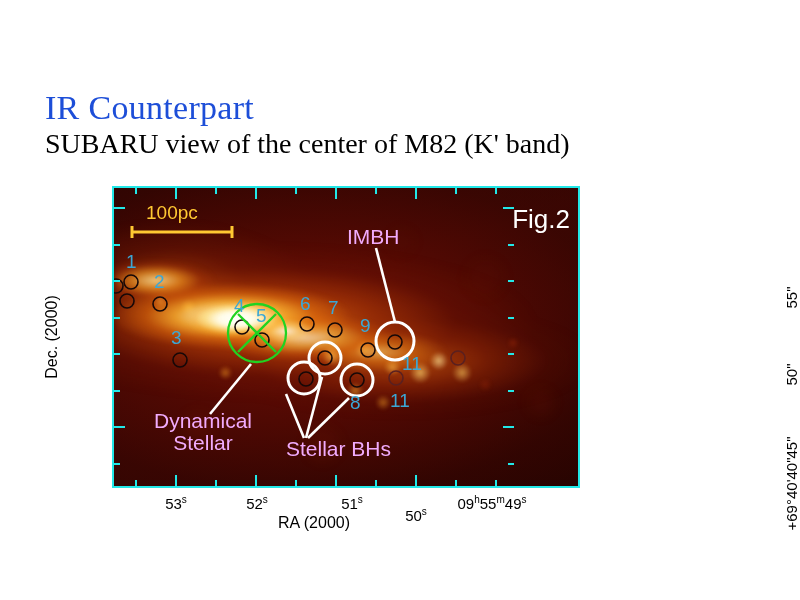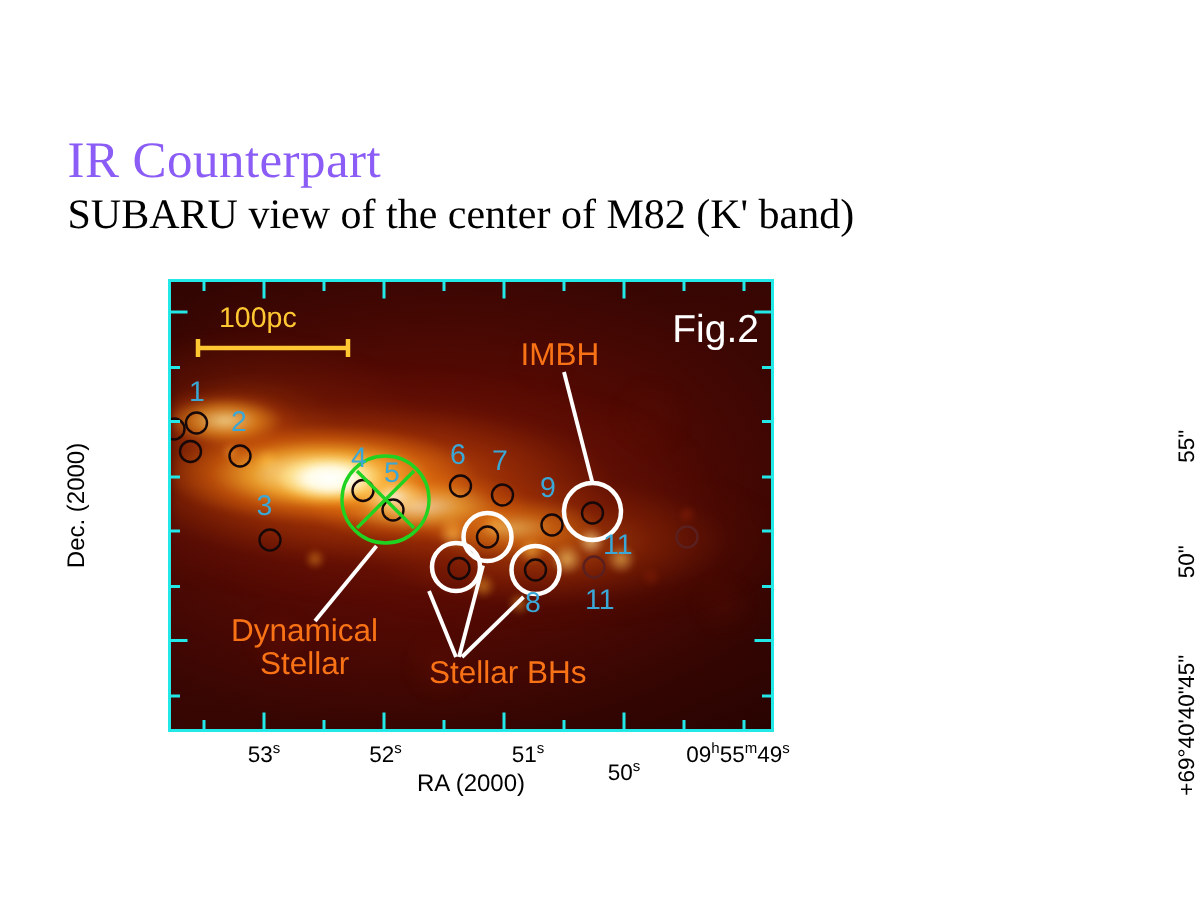--- a/index.html
+++ b/index.html
@@ -16,21 +16,21 @@
   }
 
   
   #slide-title {
     position: absolute;
     left: 45px;
     top: 66px;
     font-family: "Liberation Serif", serif;
     font-size: 34px;
     font-weight: normal;
-    color: #8b5cf6;
+    color: #1d4ed8;
     letter-spacing: 0.3px;
     white-space: nowrap;
   }
   #slide-subtitle {
     position: absolute;
     left: 45px;
     top: 128px;
     font-family: "Liberation Serif", serif;
     font-size: 28px;
     color: #000000;
@@ -44,21 +44,21 @@
     top: 0;
     width: 800px;
     height: 600px;
   }
 
   
   #plot-frame {
     position: absolute;
     left: 112px;
     top: 186px;
-    width: 404px;
+    width: 468px;
     height: 302px;
     border: 2px solid #22e8e8;
     box-sizing: border-box;
     overflow: hidden;
     background: #180200;
   }
 
   
   .ir-layer {
     position: absolute;
@@ -180,21 +180,21 @@
     font-family: "Liberation Sans", sans-serif;
     font-size: 19px;
     color: #3ba7d6;
     font-weight: normal;
     white-space: nowrap;
     line-height: 1;
   }
   .anno-text {
     position: absolute;
     font-family: "Liberation Sans", sans-serif;
-    color: #f97316;
+    color: #f0abfc;
     font-size: 21px;
     white-space: nowrap;
     line-height: 1.05;
   }
   #fig-label {
     position: absolute;
     right: 8px;
     top: 16px;
     font-family: "Liberation Sans", sans-serif;
     font-size: 26px;

